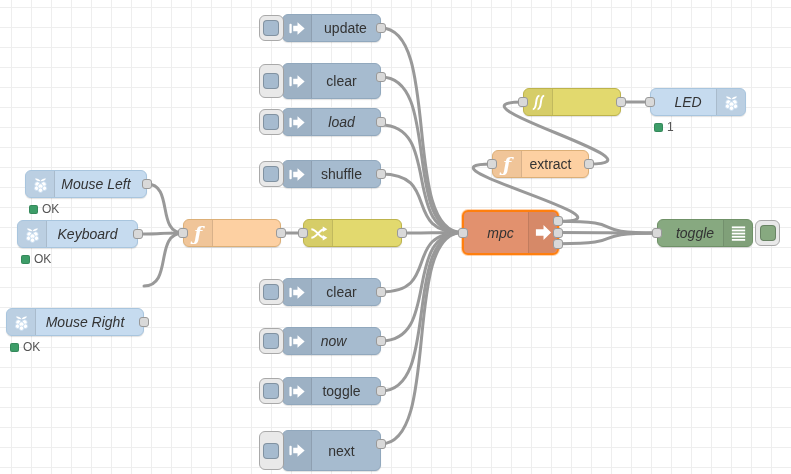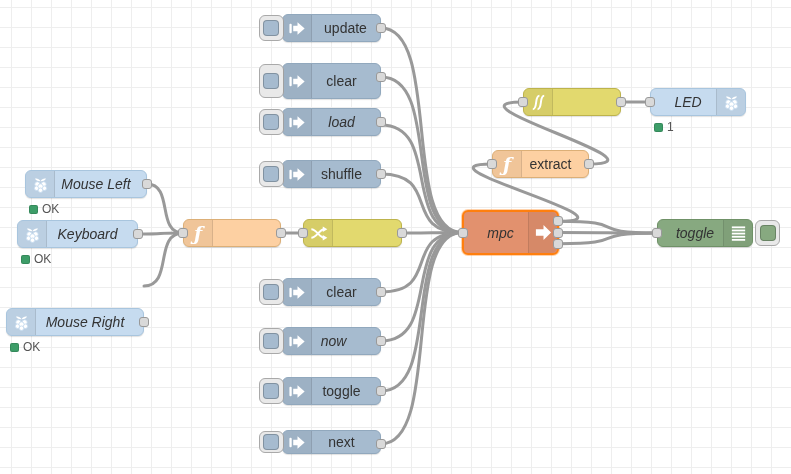--- a/index.html
+++ b/index.html
@@ -175,21 +175,21 @@
         </div>
         <div class="icon-region left">
           <svg width="19" height="19" viewBox="0 0 20 20" xmlns="http://www.w3.org/2000/svg">
             <rect x="1.5" y="5" width="2.4" height="10" rx="1" fill="#fff"></rect>
             <path d="M5.5 7.2 H10 V3.4 L17.5 10 L10 16.6 V12.8 H5.5 Z" fill="#fff"></path>
           </svg>
         </div>
         <span class="node-label" style="left: 28px; right: 8px;">toggle</span>
         <div class="port" style="right: -6px; top: 8px;"></div>
       </div>
-      <div class="node" style="left: 282px; top: 430px; width: 99px; height: 24px; background: rgb(166, 187, 207); border-color: rgb(145, 168, 189);">
+      <div class="node" style="left: 282px; top: 430px; width: 99px; height: 41px; background: rgb(166, 187, 207); border-color: rgb(145, 168, 189);">
         <div class="ext-button left">
           <div class="inner" style="background: rgb(166, 187, 207);"></div>
         </div>
         <div class="icon-region left">
           <svg width="19" height="19" viewBox="0 0 20 20" xmlns="http://www.w3.org/2000/svg">
             <rect x="1.5" y="5" width="2.4" height="10" rx="1" fill="#fff"></rect>
             <path d="M5.5 7.2 H10 V3.4 L17.5 10 L10 16.6 V12.8 H5.5 Z" fill="#fff"></path>
           </svg>
         </div>
         <span class="node-label" style="left: 28px; right: 8px;">next</span>

